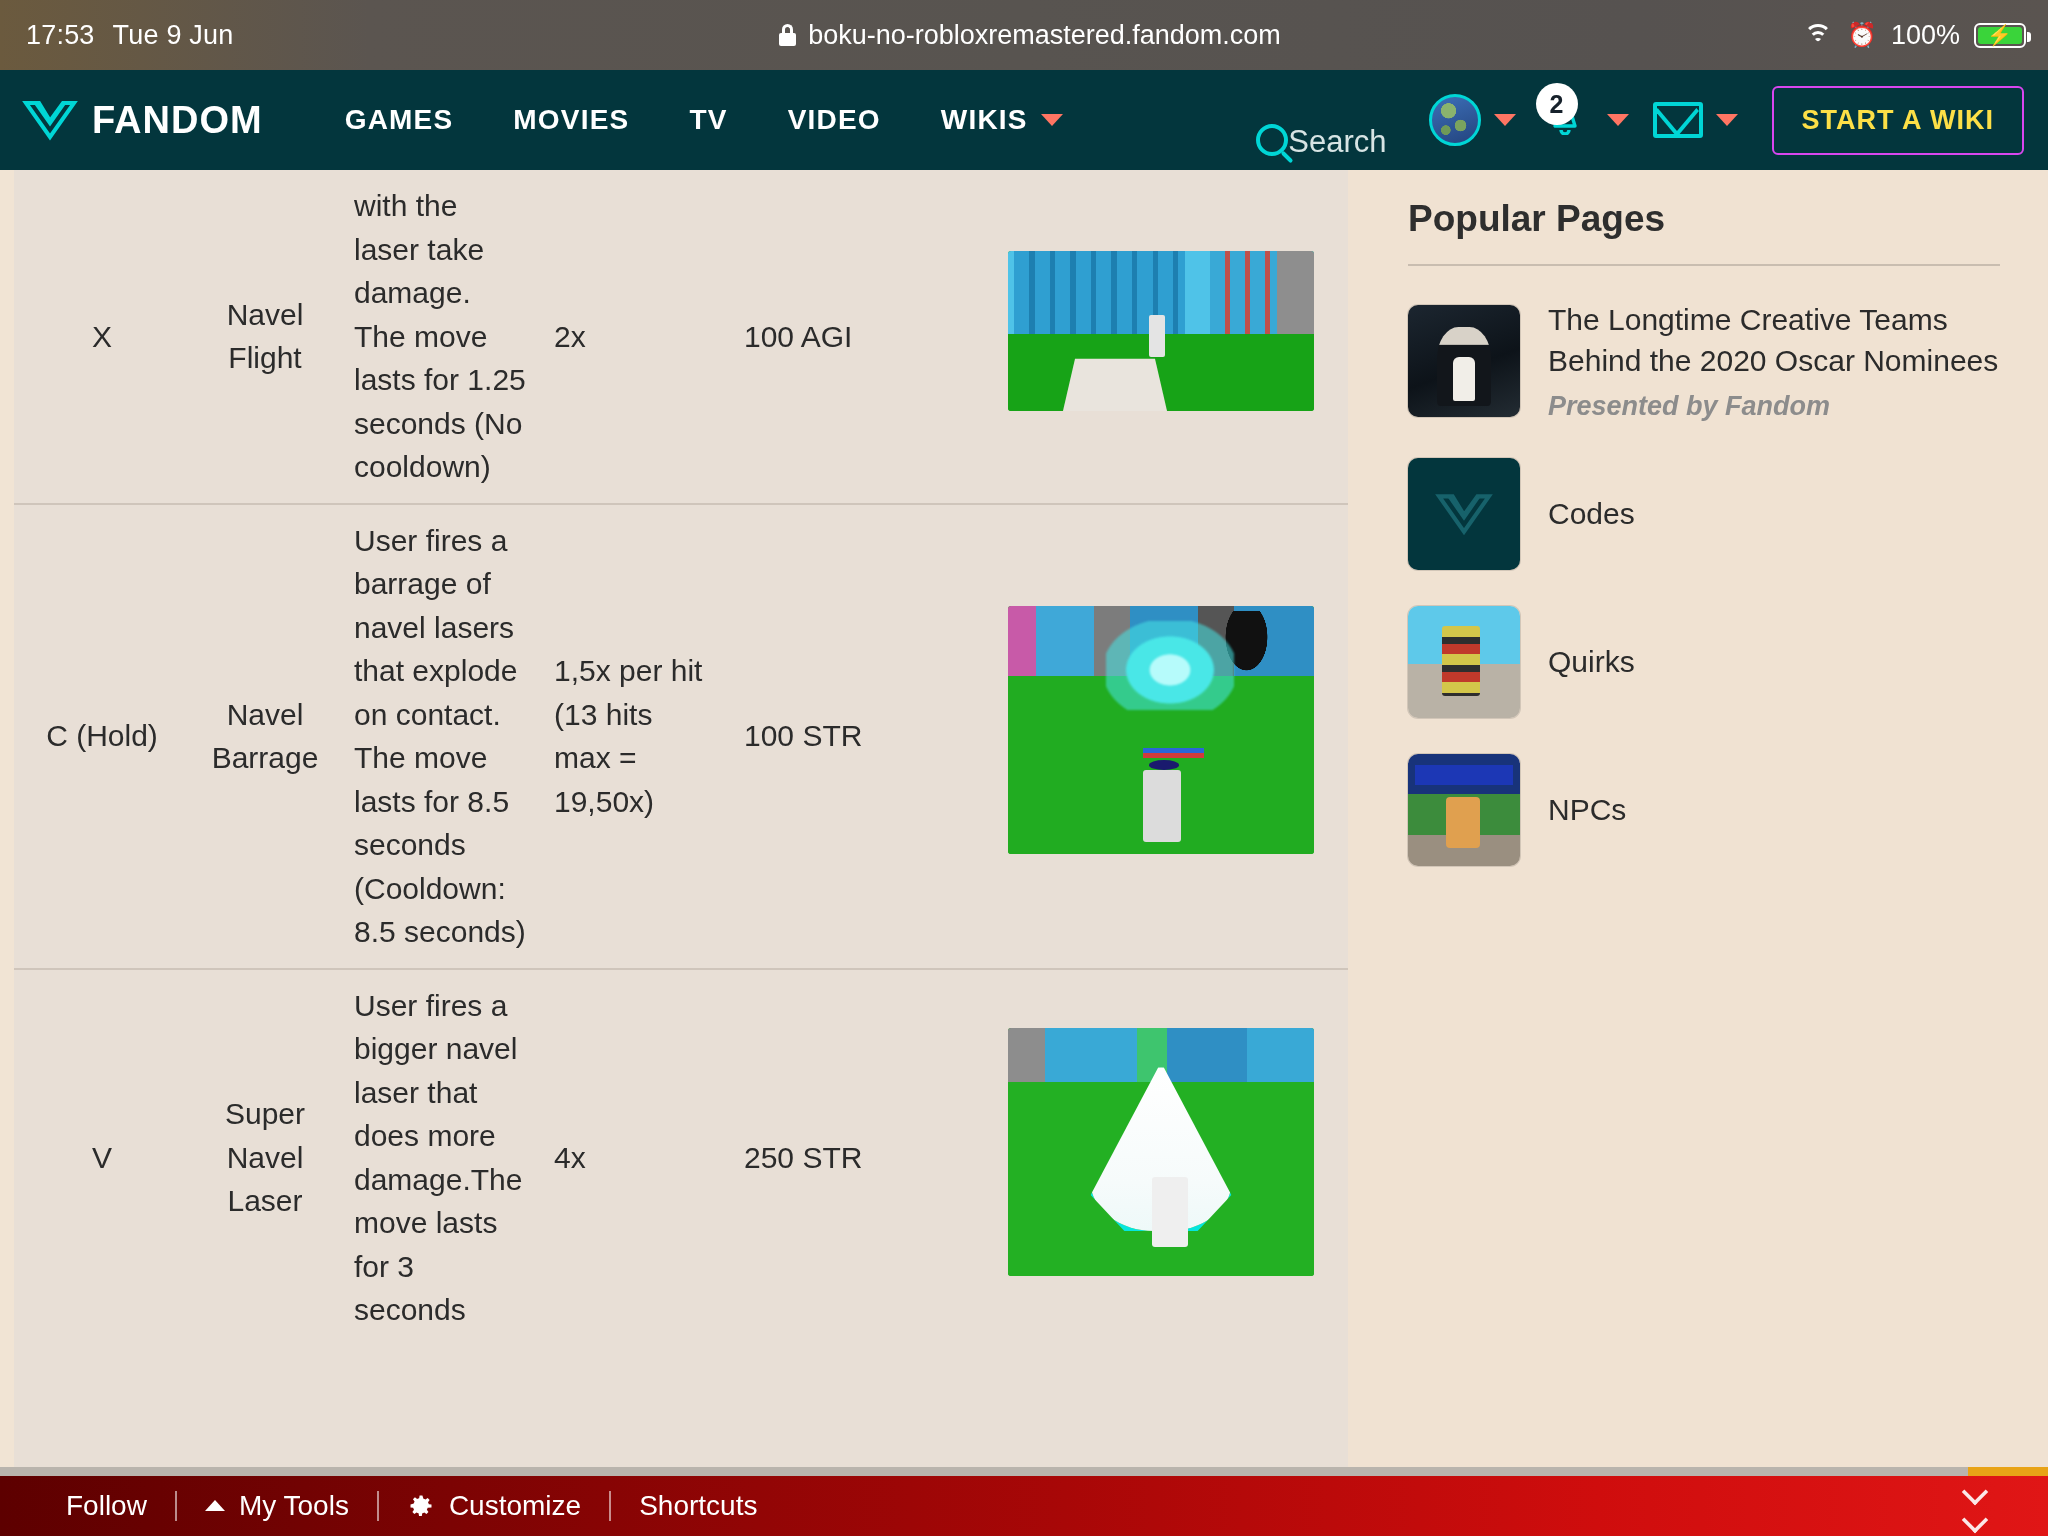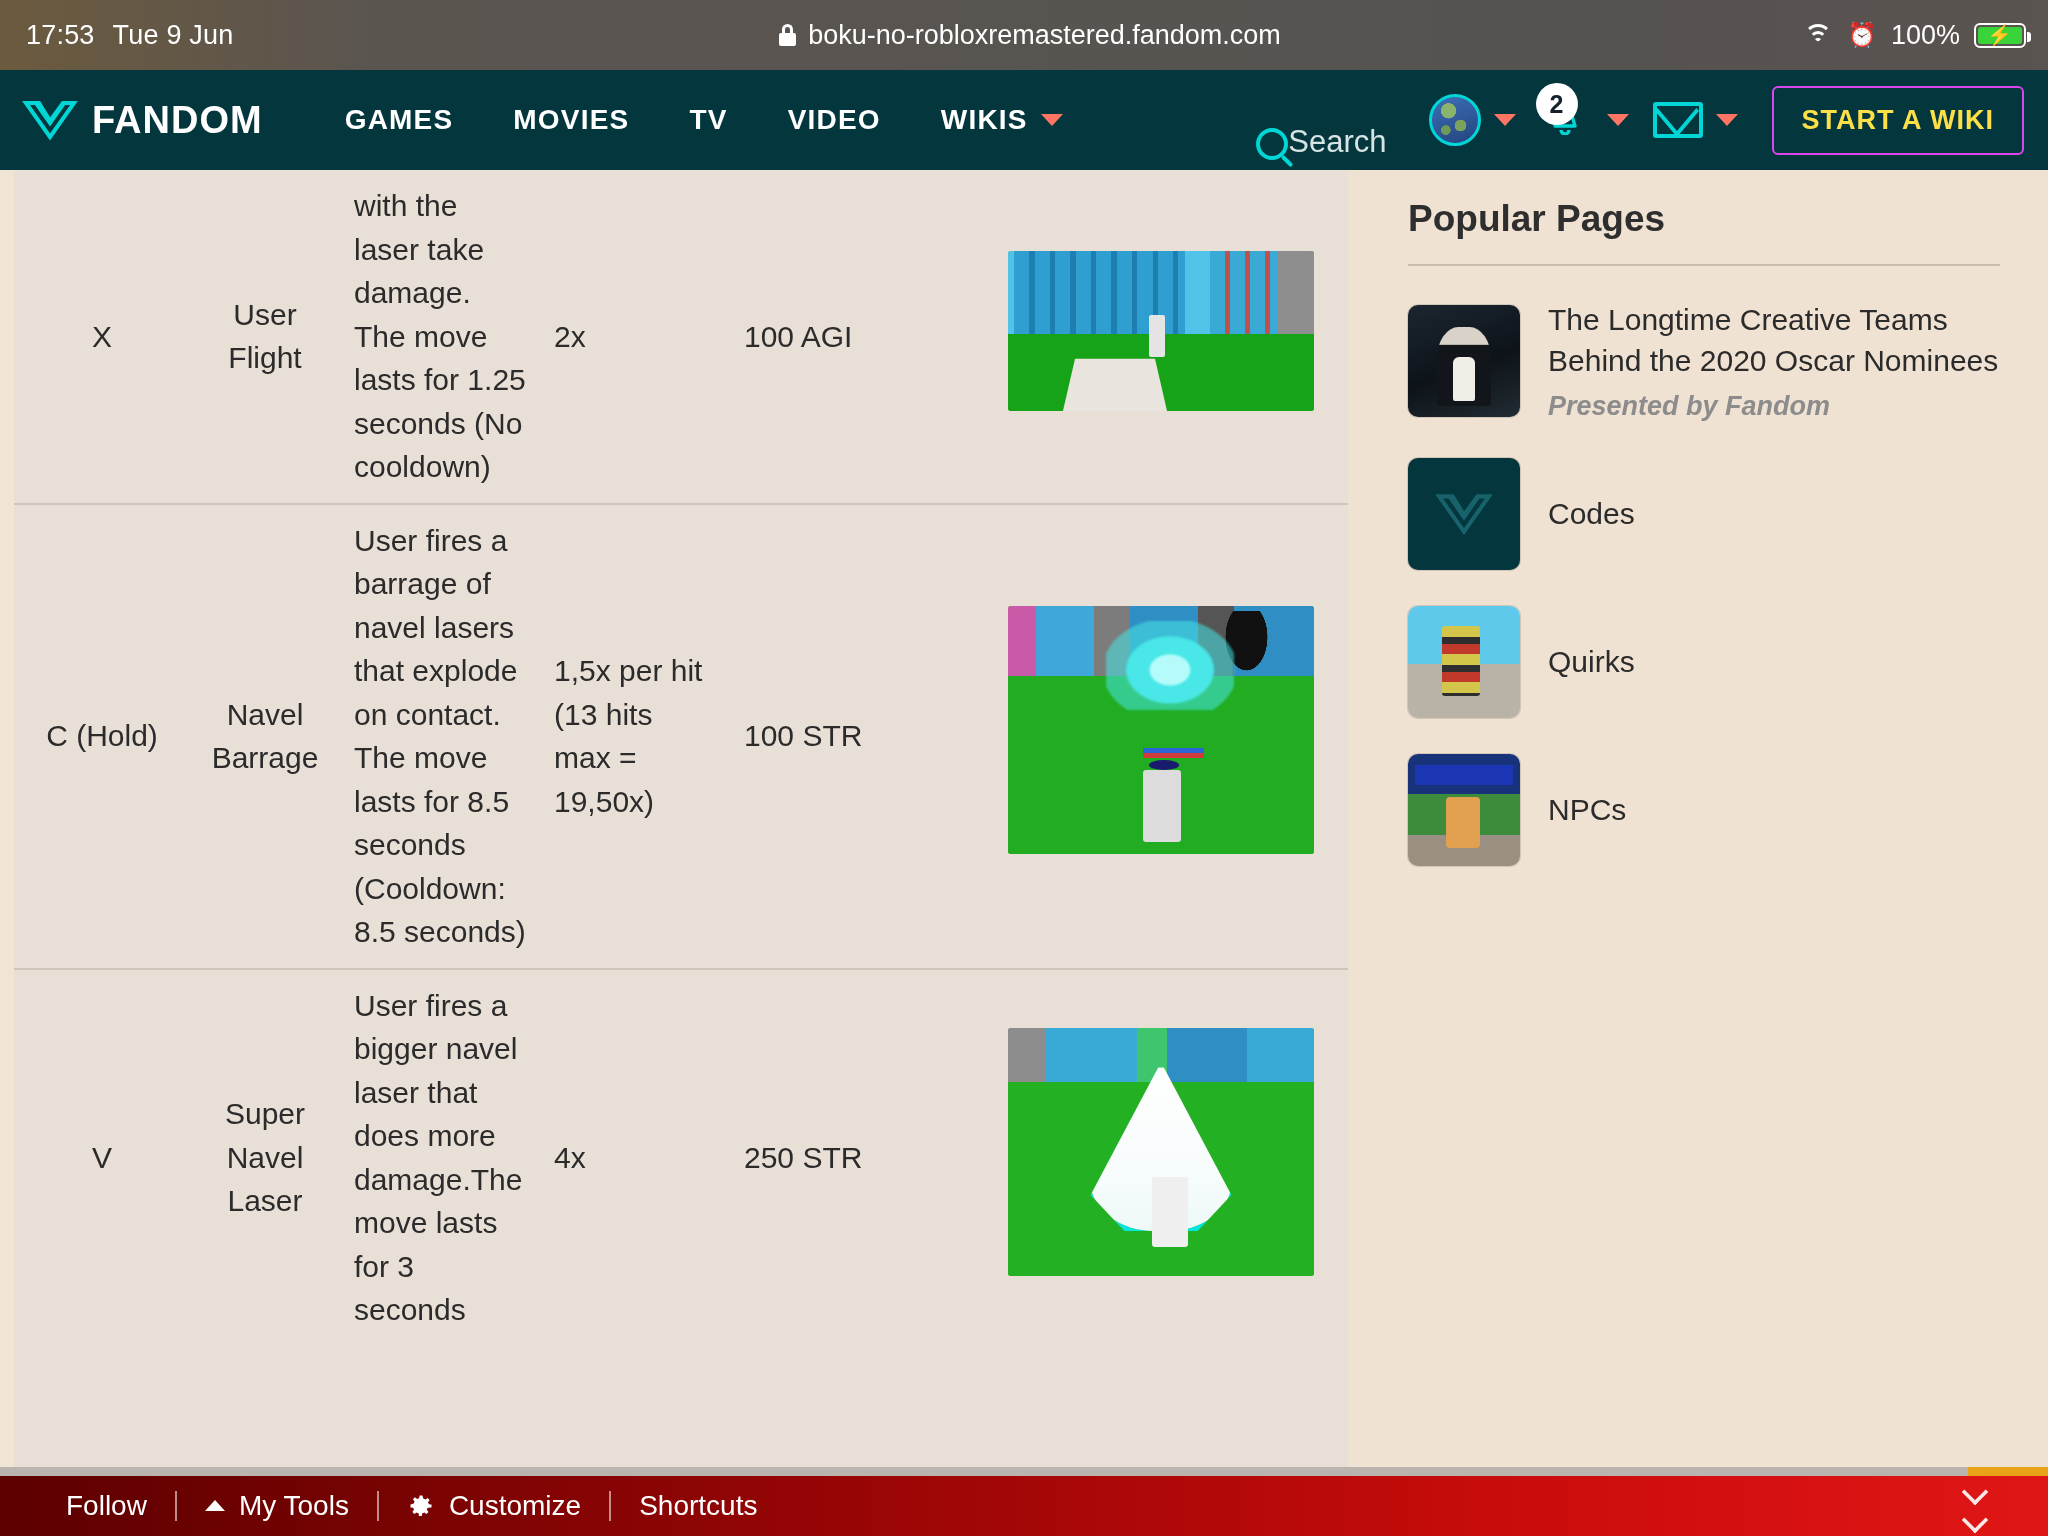--- a/index.html
+++ b/index.html
@@ -96,21 +96,21 @@
     width: 0; height: 0;
     border-left: 11px solid transparent;
     border-right: 11px solid transparent;
     border-top: 12px solid #ff7563;
   }
   .nav-right {
     margin-left: auto; display: flex; align-items: center;
     gap: 0; padding-right: 24px;
   }
   .search-box {
-    display: flex; align-items: flex-end; 
+    display: flex; align-items: flex-start; 
     margin-right: 30px; cursor: pointer; margin-top: 44px;
   }
   .search-ico {
     width: 32px; height: 32px; border: 4px solid #00d6d6;
     border-radius: 50%; position: relative;
   }
   .search-ico::after {
     content: ""; position: absolute; right: -10px; bottom: -7px;
     width: 14px; height: 4px; background: #00d6d6;
     transform: rotate(45deg); border-radius: 2px;
@@ -434,21 +434,21 @@
   </div>
 </div>
 
 <div class="page">
 
   <div class="content-col">
     <table class="moves">
       <tbody>
           <tr>
         <td class="col-key">X</td>
-        <td class="col-name">User Flight</td>
+        <td class="col-name">Navel Flight</td>
         <td class="col-desc">with the laser take damage. The move lasts for 1.25 seconds (No cooldown)</td>
         <td class="col-mult">2x</td>
         <td class="col-req">100 AGI</td>
         <td class="col-img">
           <span class="shot shot-1">
             <span class="sky"></span><span class="bld"></span><span class="bld2"></span>
             <span class="bld3"></span><span class="grass"></span><span class="path"></span>
             <span class="ply"></span>
           </span>
         </td>

